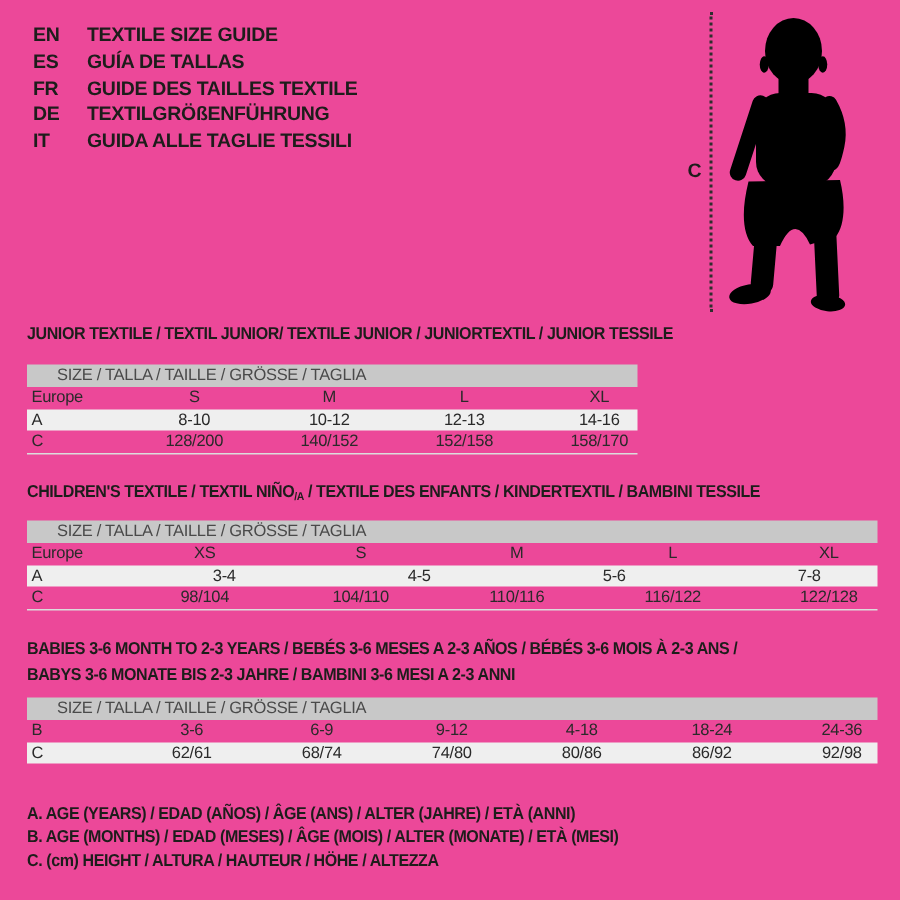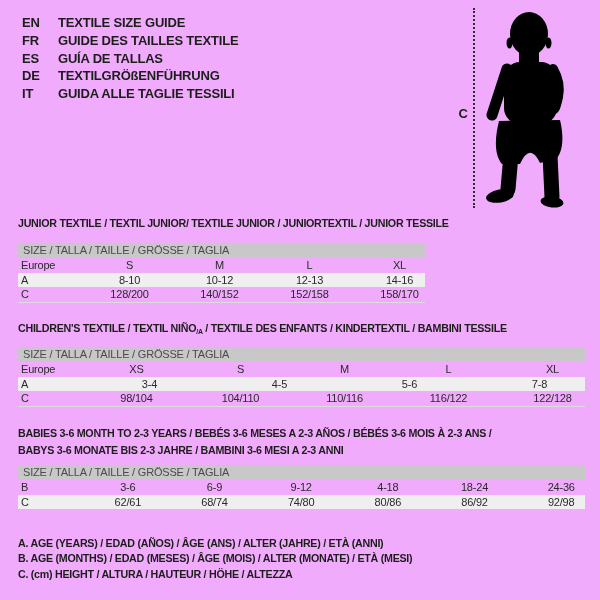--- a/index.html
+++ b/index.html
@@ -1,16 +1,16 @@
 <!DOCTYPE html>
 <html><head>
 <meta charset="utf-8">
 <style>
   html,body{margin:0;padding:0;background:#fff;}
-  .page{position:relative;width:600px;height:600px;background:#f0abfc;overflow:hidden;
+  .page{position:relative;width:600px;height:600px;background:#ec4899;overflow:hidden;
         font-family:"Liberation Sans",sans-serif;color:#1d1d1b;letter-spacing:-0.2px;}
 
   
   .lang-block{position:absolute;left:22px;top:14px;}
   .lang-row{display:grid;grid-template-columns:36px auto;height:17.8px;line-height:17.8px;
             font-size:13px;font-weight:bold;}
 
   
   .dotted-line{position:absolute;left:473px;top:8px;height:200px;width:0;
                border-left:2px dotted #2e2e2e;}
@@ -20,21 +20,21 @@
 
   
   .tbl-title{position:absolute;font-size:11.5px;font-weight:bold;white-space:nowrap;
              transform:scaleX(.93);transform-origin:0 50%;letter-spacing:-0.3px;}
   .subscript{font-size:0.65em;vertical-align:-2px;}
 
   
   .size-table{position:absolute;left:18px;}
   .size-table.edge{border-bottom:1px solid #dcdcdc;}
   .bar{height:15px;line-height:15px;background:#c8c8c8;color:#4a4a4a;
-       font-size:11px;padding-left:5px;}
+       font-size:11px;padding-left:20px;}
   .row{display:flex;height:14.6px;line-height:14.6px;font-size:11px;color:#2a2a2a;gap:39px;}
   .row.shaded{background:#efefef;}
   .row .label{width:44px;padding-left:3px;}
   .row .cell{flex:1;text-align:center;}
 
   
   .notes-block{position:absolute;left:18px;top:536px;}
   .note{height:15.3px;line-height:15.3px;font-size:11.5px;font-weight:bold;white-space:nowrap;
         transform:scaleX(.93);transform-origin:0 50%;letter-spacing:-0.3px;}
 </style>
@@ -42,26 +42,26 @@
 <body>
 
 <div class="page">
 
   <div class="lang-block">
     <div class="lang-row">
         <span>EN</span>
         <span>TEXTILE SIZE GUIDE</span>
       </div>
     <div class="lang-row">
+        <span>ES</span>
+        <span>GUÍA DE TALLAS</span>
+      </div>
+    <div class="lang-row">
         <span>FR</span>
         <span>GUIDE DES TAILLES TEXTILE</span>
-      </div>
-    <div class="lang-row">
-        <span>ES</span>
-        <span>GUÍA DE TALLAS</span>
       </div>
     <div class="lang-row">
         <span>DE</span>
         <span>TEXTILGRÖßENFÜHRUNG</span>
       </div>
     <div class="lang-row">
         <span>IT</span>
         <span>GUIDA ALLE TAGLIE TESSILI</span>
       </div>
   </div>

